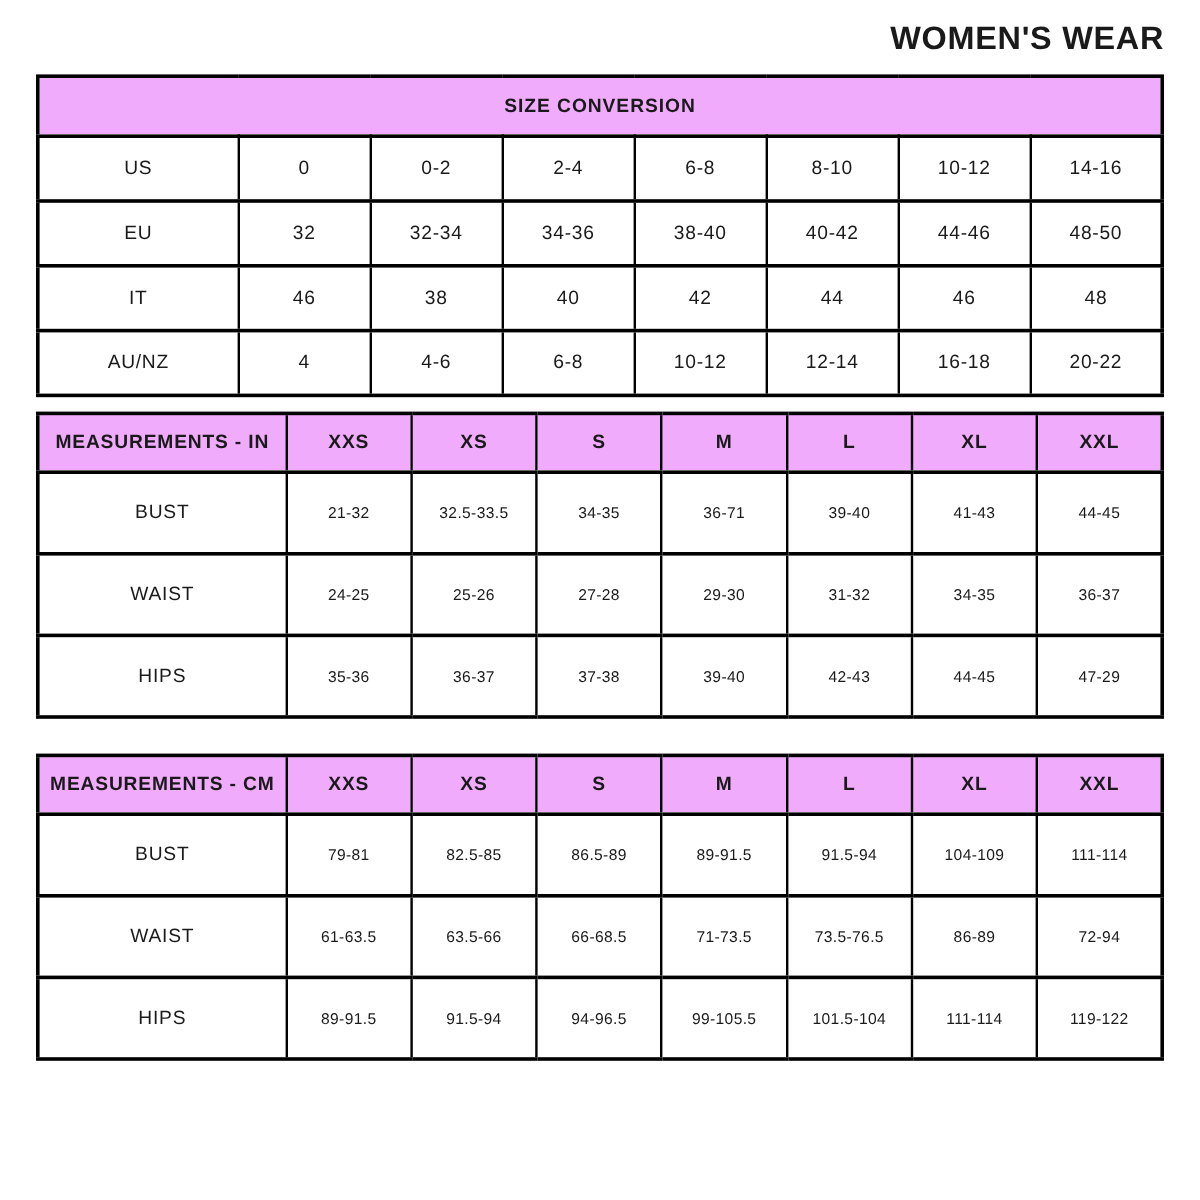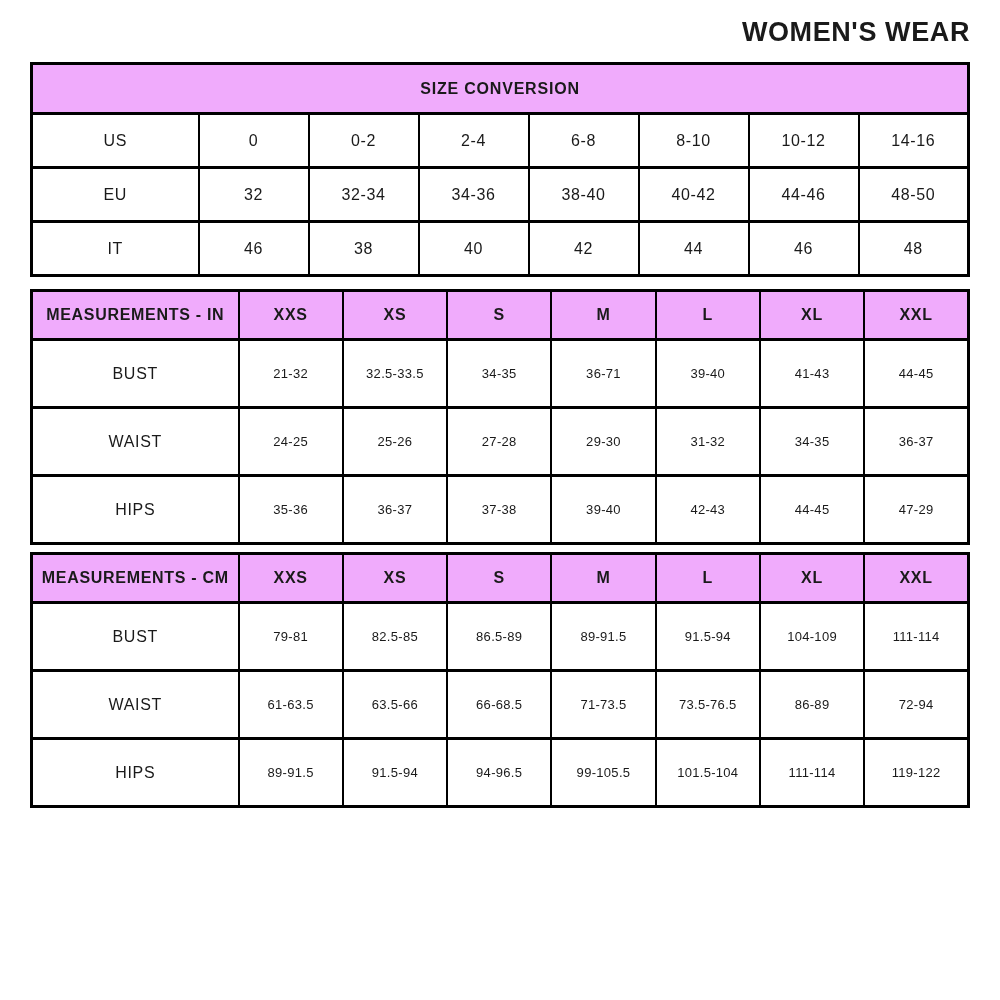--- a/index.html
+++ b/index.html
@@ -52,21 +52,21 @@
   }
   .t1 .cols-row { height: 55px; }
   .t1 td {
     font-size: 16px;
     font-weight: 500;
     letter-spacing: 0.6px;
   }
   .t1 tr { height: 54px; }
 
   
-  .t23 { margin-bottom: 7px; }
+  .t23 { margin-bottom: 29px; }
   .t23 col.c0 { width: 207px; }
   .t23 .head-row { height: 49px; }
   .t23 .head-row td {
     font-size: 16px;
     font-weight: 700;
     letter-spacing: 0.7px;
   }
   .t23 tr { height: 68px; }
   .t23 td.rowlabel {
     font-size: 16px;
@@ -123,20 +123,30 @@
         </tr>
         <tr>
           <td class="rowlabel">IT</td>
           <td class="val">46</td>
           <td class="val">38</td>
           <td class="val">40</td>
           <td class="val">42</td>
           <td class="val">44</td>
           <td class="val">46</td>
           <td class="val">48</td>
+        </tr>
+        <tr>
+          <td class="rowlabel">AU/NZ</td>
+          <td class="val">4</td>
+          <td class="val">4-6</td>
+          <td class="val">6-8</td>
+          <td class="val">10-12</td>
+          <td class="val">12-14</td>
+          <td class="val">16-18</td>
+          <td class="val">20-22</td>
         </tr>
       </tbody>
   </table>
 
   <table class="tbl t23">
     <colgroup>
         <col class="c0">
         <col>
         <col>
         <col>

